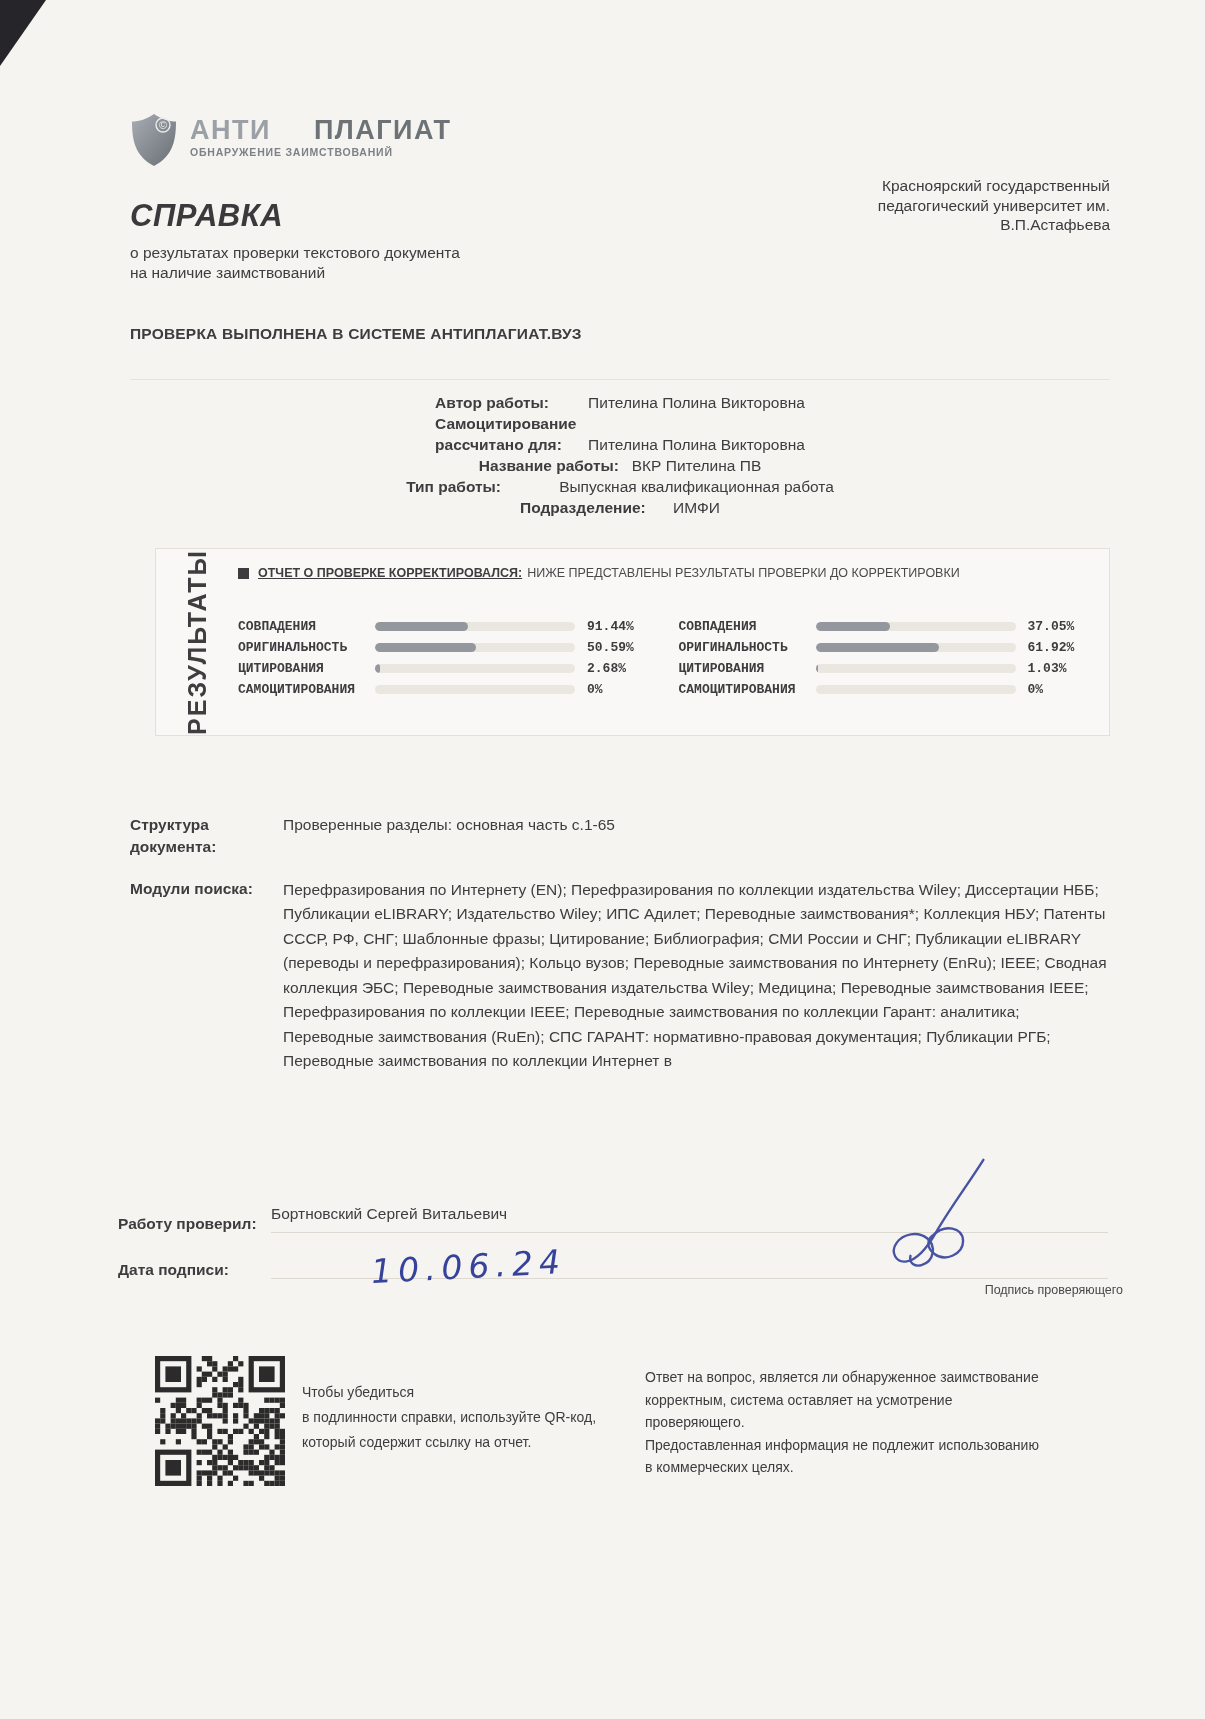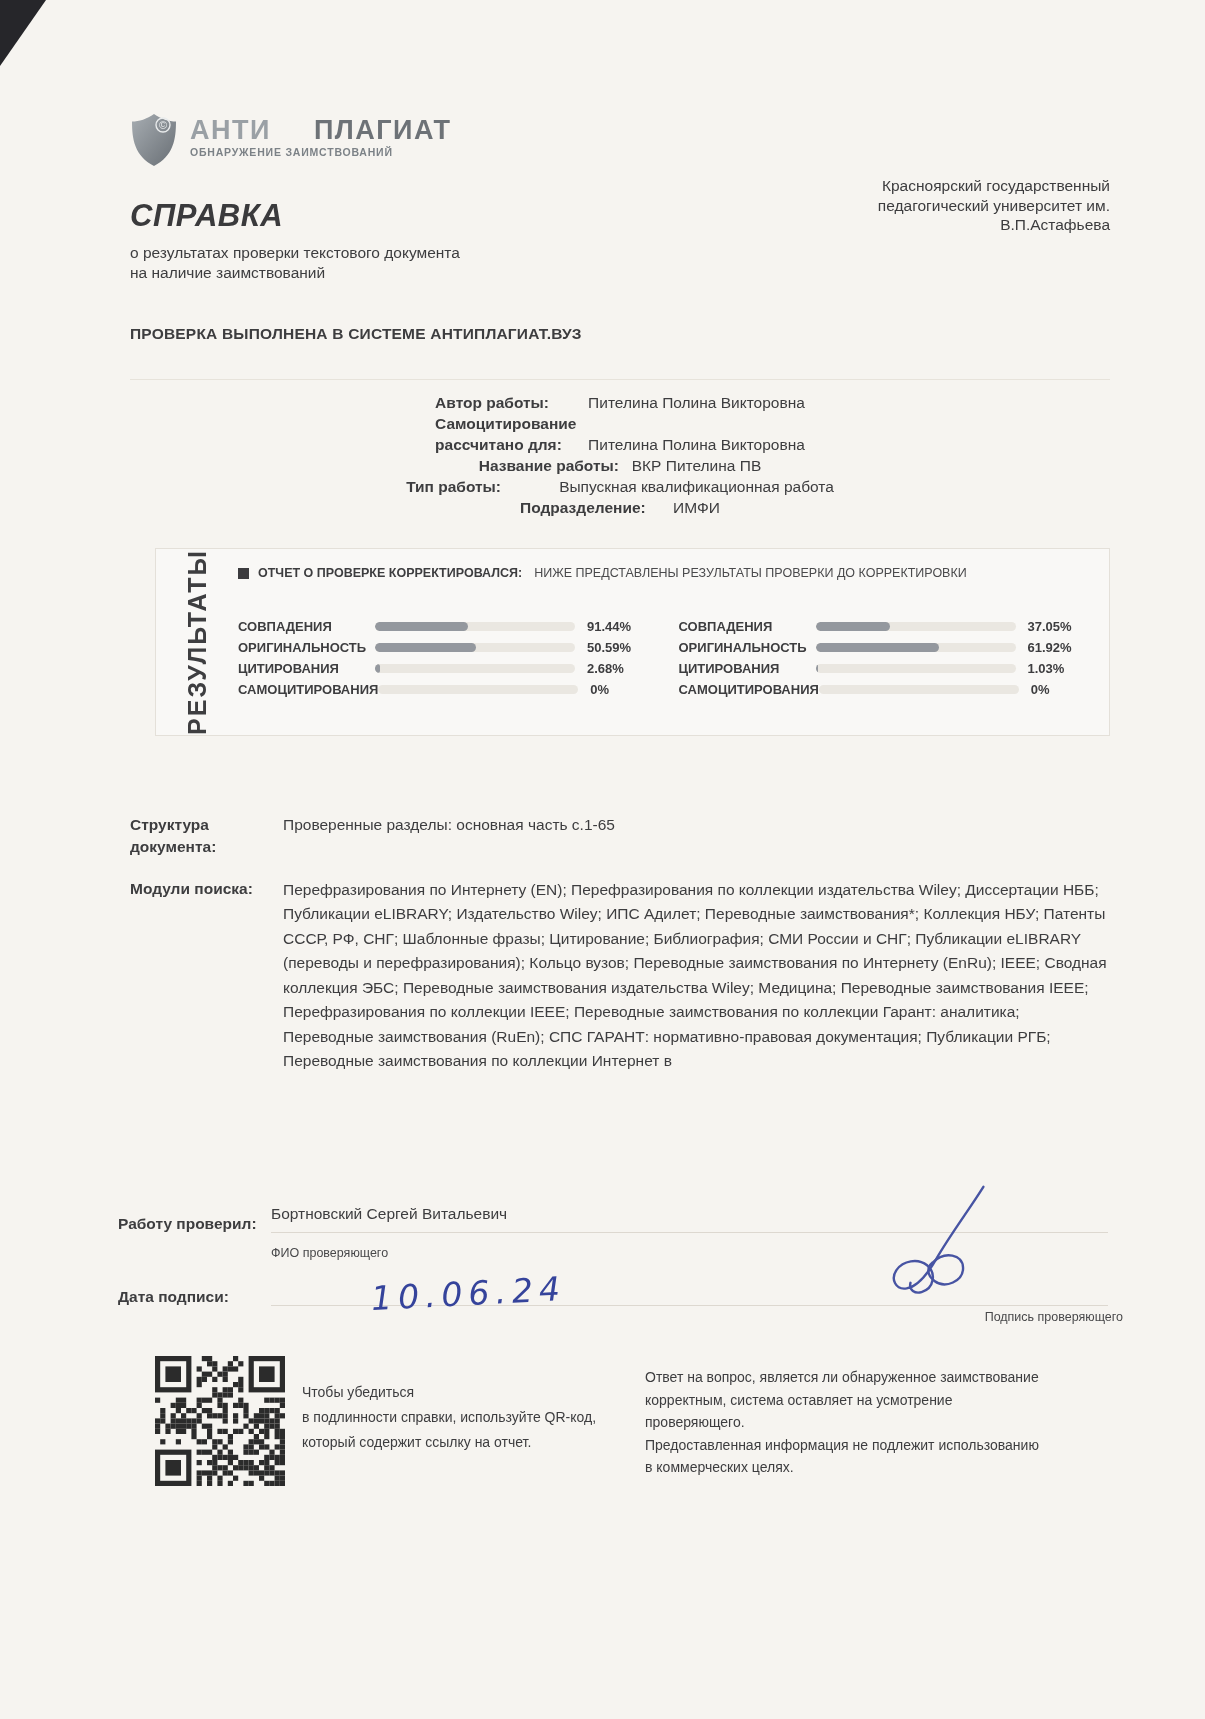--- a/index.html
+++ b/index.html
@@ -43,23 +43,23 @@
 
   
   .results-box{margin-top:30px;margin-left:25px;display:flex;
     border:1px solid #e4e0d9;background:rgba(255,255,255,.4);}
   .results-rail{flex:0 0 82px;display:flex;align-items:center;justify-content:center;}
   .vlabel{writing-mode:vertical-rl;transform:rotate(180deg);
     font-weight:bold;font-size:25px;letter-spacing:2px;color:#3e3e40;}
   .results-content{flex:1;padding:17px 18px 26px 0;}
   .banner{display:flex;align-items:center;font-size:12.5px;}
   .banner-square{width:11px;height:11px;background:#3c3c3e;margin-right:9px;flex:0 0 11px;}
-  .banner-bold{font-weight:bold;margin-right:12px;white-space:nowrap;}
+  .banner-bold{font-weight:bold;margin-right:5px;white-space:nowrap;text-decoration:underline;}
   .banner-rest{color:var(--ink-soft);white-space:nowrap;}
-  .metrics-wrap{display:flex;gap:28px;margin-top:36px;}
+  .metrics-wrap{display:flex;gap:28px;margin-top:36px;font-family:Liberation Mono, monospace;}
   .mcol{flex:1;min-width:0;}
   .mrow{display:flex;align-items:center;height:21px;}
   .mlabel{flex:0 0 137px;font-weight:bold;font-size:13px;}
   .mbar{flex:0 0 200px;height:9px;border-radius:5px;background:var(--bar-track);position:relative;overflow:hidden;}
   .mfill{position:absolute;left:0;top:0;bottom:0;border-radius:5px;background:var(--bar-fill);}
   .mval{margin-left:12px;font-weight:bold;font-size:13px;}
   .dates-row{display:flex;justify-content:space-between;margin-top:38px;
     font-weight:bold;font-size:12.5px;letter-spacing:-.2px;}
 
   
@@ -239,21 +239,20 @@
     </div>
   </div>
 
 </div>
 
 <div class="signoff">
   <div class="checked-row">
     <div class="so-label">Работу проверил:</div>
     <div class="name-cell">Бортновский Сергей Витальевич</div>
   </div>
-  <div class="fio-caption">ФИО проверяющего</div>
   <div class="date-row">
     <div class="so-label">Дата подписи:</div>
     <div class="date-cell">
       <span class="handwritten-date">10.06.24</span>
       <span class="signature-svg">
         <svg width="120" height="128" viewBox="0 0 130 138">
           <g fill="none" stroke="#35439b" stroke-width="2.6" stroke-linecap="round" opacity="0.9">
             <path d="M112,6 C97,30 76,58 61,84 C53,98 41,114 29,116 C17,118 11,106 18,96 C25,86 41,83 51,91 C61,99 59,116 45,120 C38,122 31,118 33,110"></path>
             <path d="M57,88 C70,75 90,79 90,94 C90,108 71,117 59,108 C50,101 51,93 57,88"></path>
           </g>

